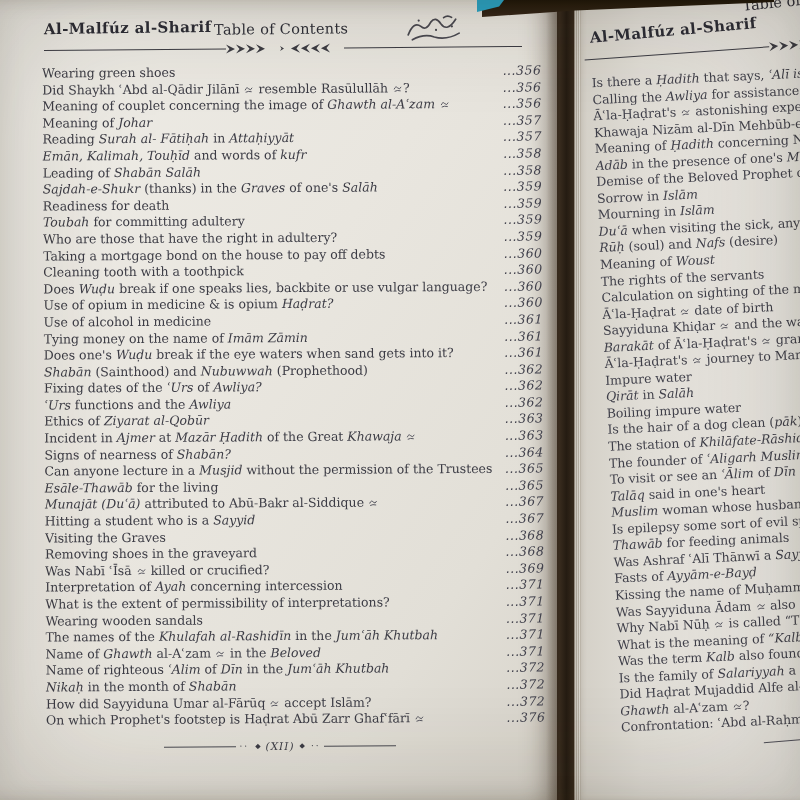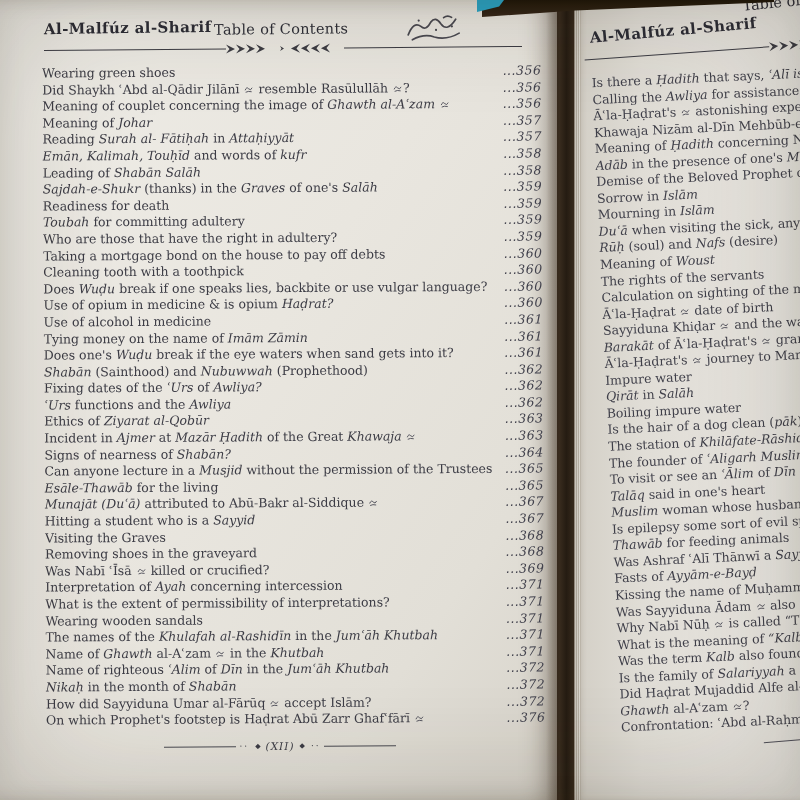--- a/index.html
+++ b/index.html
@@ -295,21 +295,21 @@
         <span class="t">Wearing wooden sandals</span>
         <span class="p">...371</span>
       </div>
       <div class="row">
         <span class="t">The names of the <i>Khulafah al-Rashidīn</i> in the <i>Jumʿāh Khutbah</i></span>
         <span class="p">...371</span>
       </div>
       <div class="row">
         <span class="t">Name of <i>Ghawth</i> al-Aʿzam <svg class="hn" width="9" height="8" viewBox="0 0 9 8">
             <path d="M1 5Q2.5 1 4.5 3.5T8 2.5M1.5 7Q4 5.5 7.5 6.5" fill="none" stroke="currentColor" stroke-width="0.9"></path>
-          </svg> in the <i>Khutbah</i></span>
+          </svg> in the <i>Beloved</i></span>
         <span class="p">...371</span>
       </div>
       <div class="row">
         <span class="t">Name of righteous <i>ʿAlim</i> of <i>Dīn</i> in the <i>Jumʿāh Khutbah</i></span>
         <span class="p">...372</span>
       </div>
       <div class="row">
         <span class="t"><i>Nikaḥ</i> in the month of <i>Shabān</i></span>
         <span class="p">...372</span>
       </div>

